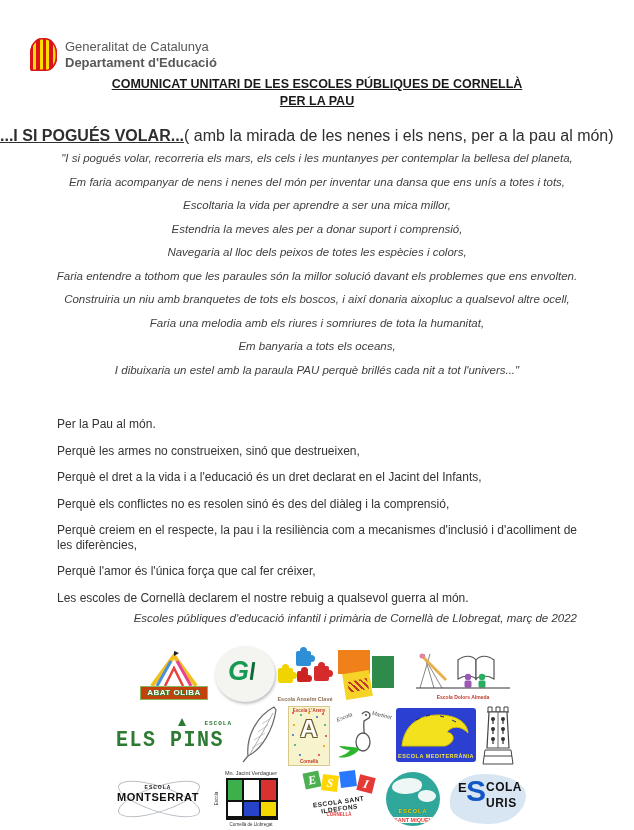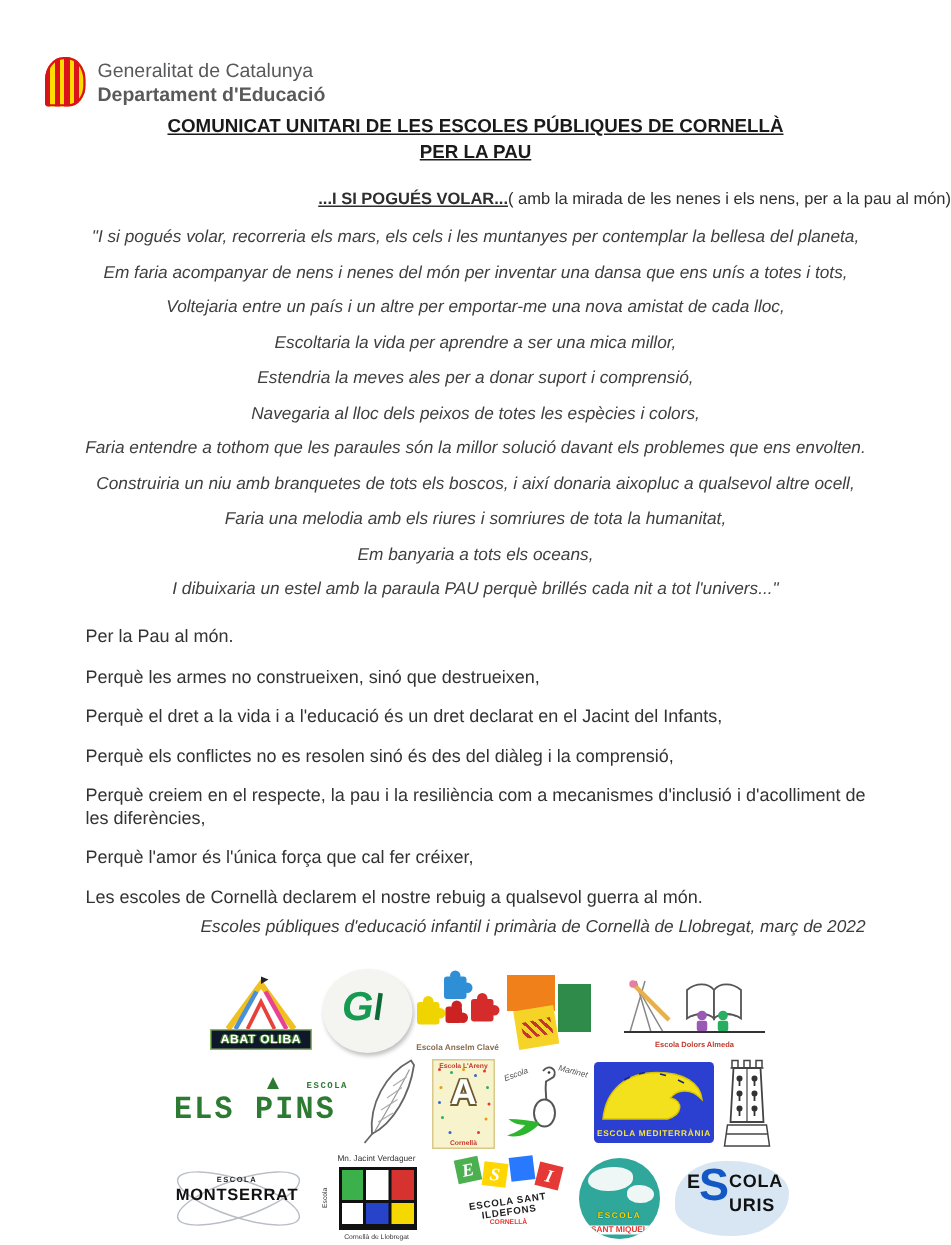--- a/index.html
+++ b/index.html
@@ -13,22 +13,22 @@
     border-radius:46% 46% 42% 8%;box-shadow:0 0 0 1.5px #da121a inset;}
   .org{font-size:13px;color:#58595b;line-height:16px;padding-top:1px;}
   .org .b{font-weight:bold;}
 
   
   .title{position:absolute;left:0;top:76px;width:100%;text-align:center;margin:0;
          font-size:12.5px;font-weight:bold;color:#1a1a1a;line-height:17px;}
   .u{text-decoration:underline;}
 
   
-  .subtitle{position:absolute;left:0;top:127px;width:100%;text-align:right;margin:0;
-            font-size:11px;color:#2e2e2e;}
+  .subtitle{position:absolute;left:0;top:127px;width:100%;text-align:left;margin:0;
+            font-size:16px;color:#2e2e2e;}
   .subtitle .bold{font-weight:bold;text-decoration:underline;}
 
   
   .poem{position:absolute;left:0;top:152px;width:100%;text-align:center;
         font-style:italic;font-size:11.5px;color:#3f3f3f;}
   .poem div{line-height:13px;margin-bottom:10.5px;}
   .poem div:last-child{margin-top:4px;}
 
   
   .decls{position:absolute;left:57px;top:417px;width:520px;font-size:12px;color:#333;}
@@ -39,21 +39,21 @@
   .closing{position:absolute;left:57px;top:612px;width:520px;margin:0;text-align:right;
            font-style:italic;font-size:11.5px;color:#3a3a3a;}
 
   
   .logos{position:absolute;left:112px;top:646px;width:414px;height:184px;}
   .lg{position:absolute;}
   .cap{display:block;text-align:center;font-weight:bold;}
 
   
   .lg-abat{left:26px;top:4px;width:72px;height:50px;}
-  .abat-strip{position:absolute;left:2px;bottom:0;width:66px;height:12px;background:#0f172a;
+  .abat-strip{position:absolute;left:2px;bottom:0;width:66px;height:12px;background:#c2410c;
     border:1px solid #86b85c;font-size:8px;font-weight:bold;color:#fff;line-height:11px;text-align:center;
     letter-spacing:.5px;text-shadow:0 0 1px #3f7d2c,1px 0 0 #3f7d2c,-1px 0 0 #3f7d2c,0 1px 0 #3f7d2c;}
 
   
   .lg-gali{left:103px;top:0;width:60px;height:56px;}
   .gali-circle{position:absolute;inset:0;background:#f4f4f1;border-radius:50%;
     box-shadow:1px 2px 3px rgba(0,0,0,.25);}
   .gali-g{position:absolute;left:13px;top:10px;font-size:27px;font-weight:bold;color:#169a52;font-style:italic;}
   .gali-bar{position:absolute;left:36px;top:16px;width:3px;height:18px;background:#0d6b38;transform:rotate(8deg);}
 
@@ -188,21 +188,20 @@
     <span class="u">PER LA PAU</span>
   </h1>
 
   <p class="subtitle">
     <span class="bold">...I SI POGUÉS VOLAR...</span><span>( amb la mirada de les nenes i els nens, per a la pau al món)</span>
   </p>
 
   <div class="poem">
     <div>"I si pogués volar, recorreria els mars, els cels i les muntanyes per contemplar la bellesa del planeta,</div>
     <div>Em faria acompanyar de nens i nenes del món per inventar una dansa que ens unís a totes i tots,</div>
-    <div>Voltejaria entre un país i un altre per emportar-me una nova amistat de cada lloc,</div>
     <div>Escoltaria la vida  per aprendre a ser una mica millor,</div>
     <div>Estendria la meves ales per a donar suport i comprensió,</div>
     <div>Navegaria al lloc dels peixos de totes les espècies i colors,</div>
     <div>Faria entendre a tothom que les paraules són la millor solució davant els problemes que ens envolten.</div>
     <div>Construiria un niu amb branquetes de tots els boscos, i així donaria aixopluc a qualsevol altre ocell,</div>
     <div>Faria una melodia amb  els riures i somriures de tota la humanitat,</div>
     <div>Em banyaria a tots els oceans,</div>
     <div>I dibuixaria un estel amb la paraula PAU perquè brillés cada nit a tot l'univers..."</div>
   </div>
 

